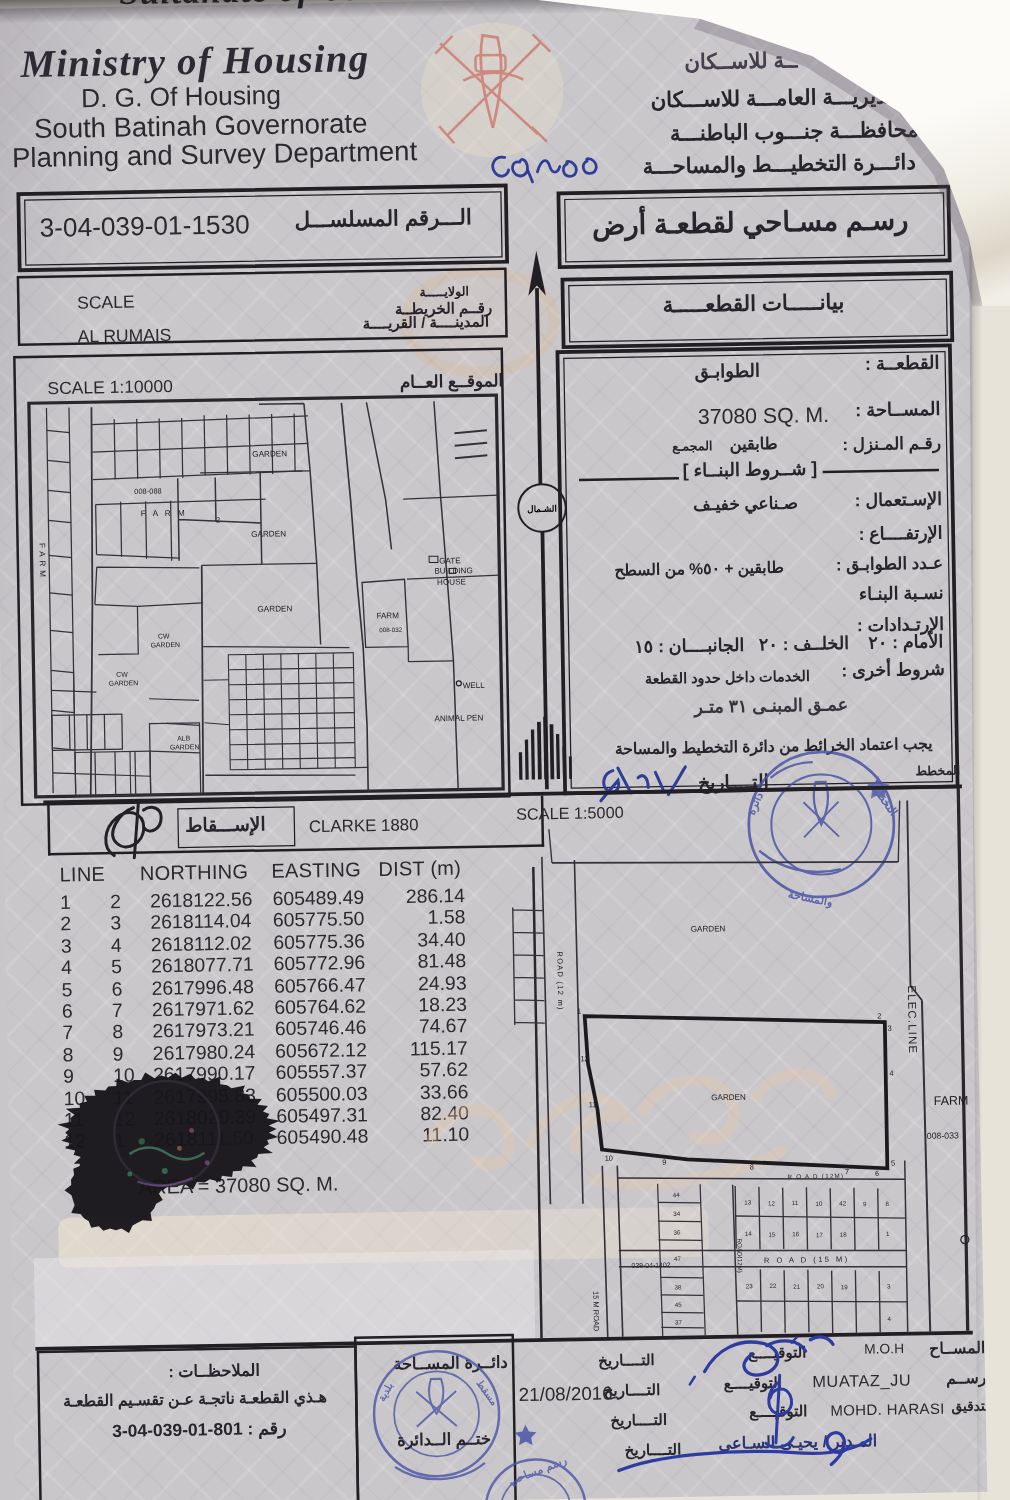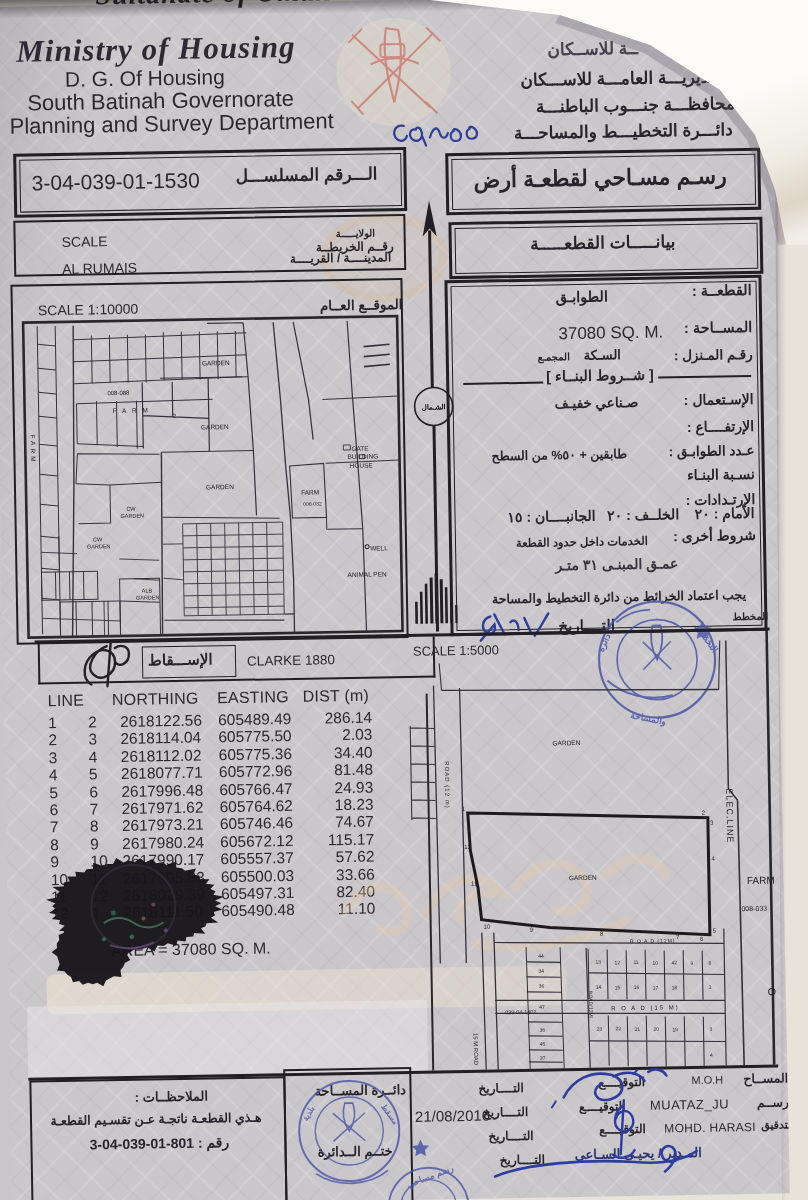--- a/index.html
+++ b/index.html
@@ -215,21 +215,21 @@
   <div class="abs ar" style="left:634px;top:288px;width:123px;font-size:14.5px;">القطعــة :</div>
 
   <div class="abs ar" style="left:561px;top:292px;font-size:14.5px;">الطوابـق</div>
 
   <div class="abs ar" style="left:634px;top:325px;width:123px;font-size:14.5px;">المســاحة :</div>
 
   <div class="abs en" style="left:563px;top:327px;font-size:17px;">37080 SQ. M.</div>
 
   <div class="abs ar" style="left:650px;top:352px;width:107px;font-size:13.5px;">رقـم المـنزل :</div>
 
-  <div class="abs ar" style="left:588px;top:351px;font-size:13px;">السـكة</div>
+  <div class="abs ar" style="left:588px;top:351px;font-size:13px;">طابقين</div>
 
   <div class="abs ar" style="left:510px;top:354px;font-size:10px;margin-left:32px;">المجمـع</div>
 
   <div class="abs" style="left:467px;top:384px;width:80px;height:2px;background:#211f23;"></div>
   <div class="abs" style="left:662px;top:381px;width:93px;height:2px;background:#211f23;"></div>
 
   <div class="abs ar" style="left:550px;top:371px;font-size:14.5px;">[ شــروط البنــاء ]</div>
 
   <div class="abs ar" style="left:630px;top:397px;width:127px;font-size:14px;">الإسـتعمال :</div>
 
@@ -312,21 +312,21 @@
         <span style="position:absolute;left:46px;">2</span>
         <span style="position:absolute;left:78px;">2618122.56</span>
         <span style="position:absolute;left:176px;">605489.49</span>
         <span style="position:absolute;right:0px;">286.14</span>
       </div>
       <div style="position:relative;height:17.4px;width:330px;">
         <span style="position:absolute;left:6px;">2</span>
         <span style="position:absolute;left:46px;">3</span>
         <span style="position:absolute;left:78px;">2618114.04</span>
         <span style="position:absolute;left:176px;">605775.50</span>
-        <span style="position:absolute;right:0px;">2.03</span>
+        <span style="position:absolute;right:0px;">1.58</span>
       </div>
       <div style="position:relative;height:17.4px;width:330px;">
         <span style="position:absolute;left:6px;">3</span>
         <span style="position:absolute;left:46px;">4</span>
         <span style="position:absolute;left:78px;">2618112.02</span>
         <span style="position:absolute;left:176px;">605775.36</span>
         <span style="position:absolute;right:0px;">34.40</span>
       </div>
       <div style="position:relative;height:17.4px;width:330px;">
         <span style="position:absolute;left:6px;">4</span>

